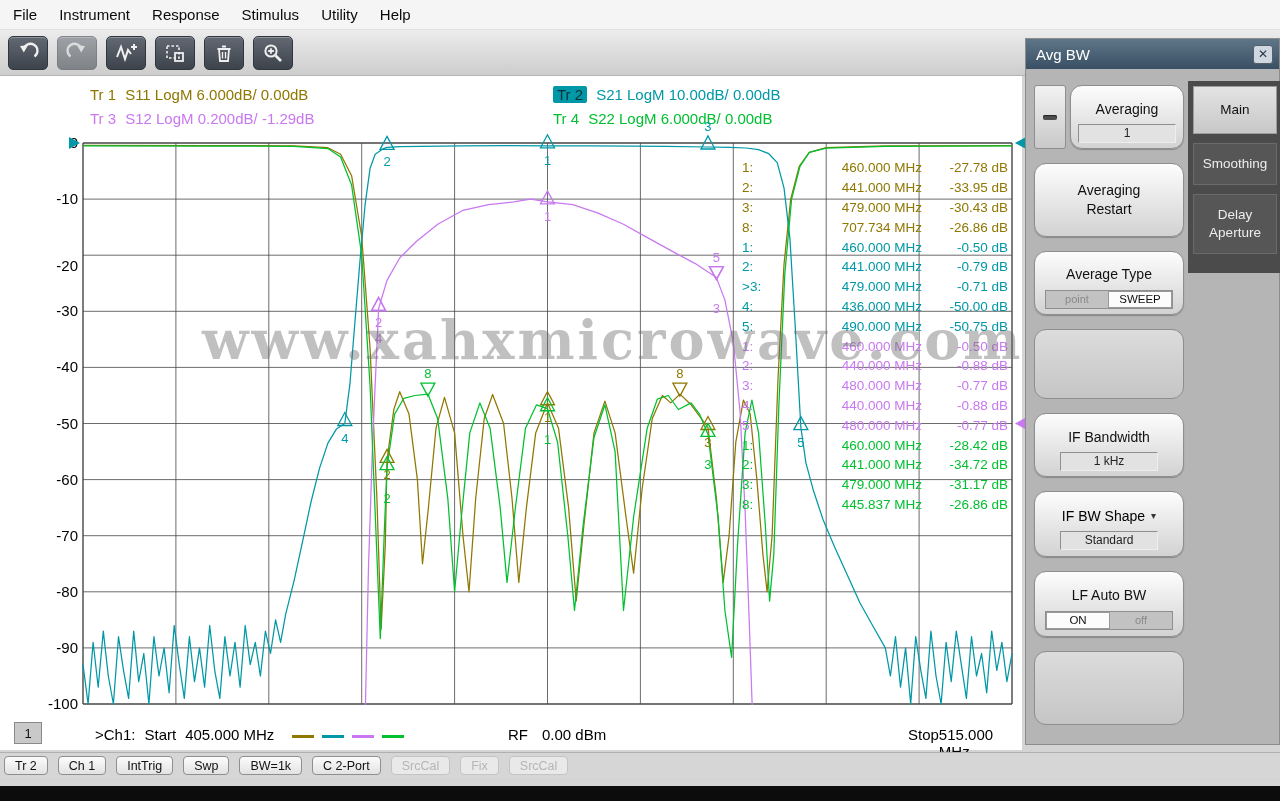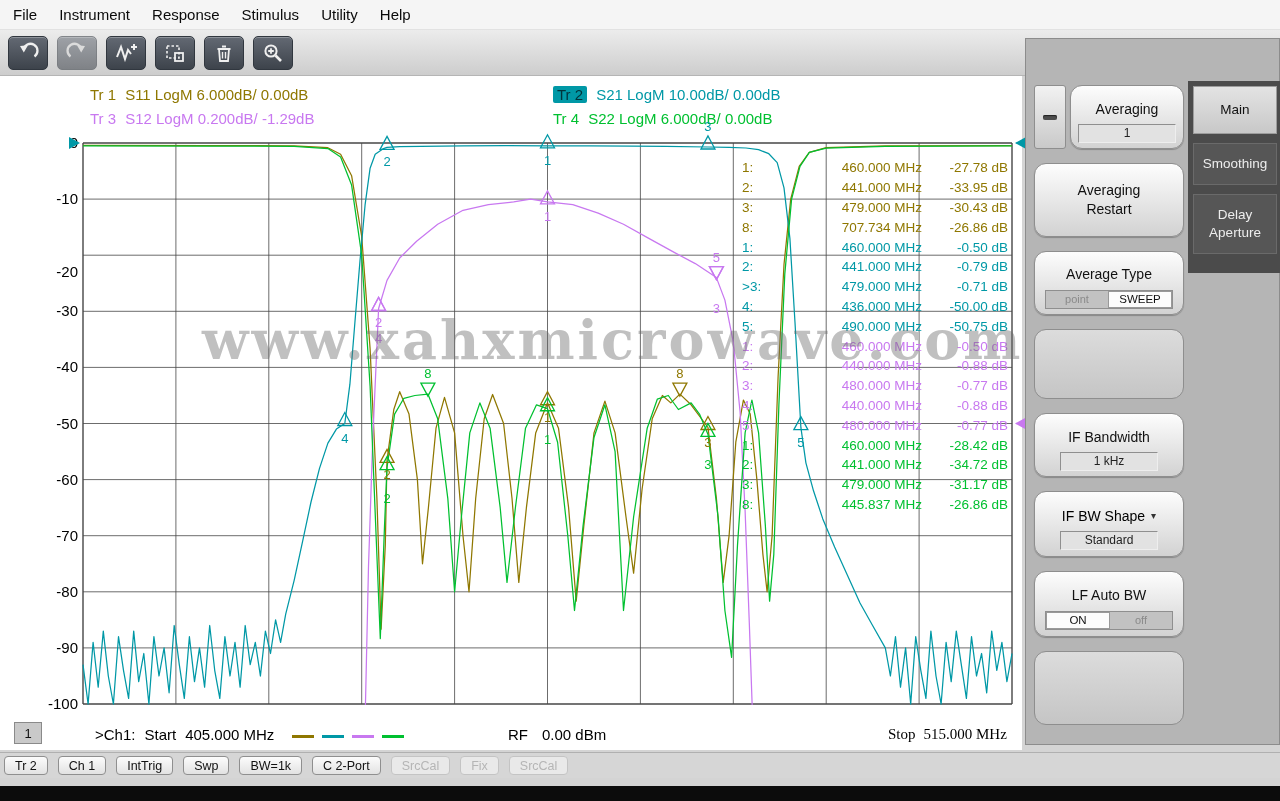--- a/index.html
+++ b/index.html
@@ -29,21 +29,21 @@
   #yaxis div{position:absolute;right:0;width:42px;text-align:right;font-size:15px;color:#000;}
   #gridhost{position:absolute;left:83px;top:67px;width:929px;height:561px;}
   #readouts{position:absolute;left:742px;top:82px;width:266px;z-index:5;}
   .ro{display:flex;height:19.8px;font-size:13.5px;align-items:center;}
   .ro .i{width:26px;} .ro .f{flex:1;text-align:right;} .ro .v{width:86px;text-align:right;}
   .footer-line{position:absolute;left:0;top:650px;width:100%;height:26px;font-size:15px;color:#000;}
   .fc1{position:absolute;left:95px;display:flex;gap:9px;white-space:nowrap;}
   .swatches{position:absolute;left:292px;top:9px;display:flex;gap:8px;}
   .swatches i{display:inline-block;width:22px;height:3px;}
   .rf{position:absolute;left:508px;display:flex;gap:14px;}
-  .stop{position:absolute;left:888px;display:flex;gap:8px;font-family:Liberation Serif, serif;}
+  .stop{position:absolute;left:908px;display:flex;}
   .chtab{position:absolute;left:14px;top:646px;width:26px;height:20px;background:#c9c9c9;
          border:1px solid #8a8a8a;font-size:13px;display:flex;align-items:center;justify-content:center;}
   .watermark{position:absolute;left:202px;top:308px;font-family:"DejaVu Serif",serif;font-weight:bold;
              font-size:54px;color:rgba(104,104,104,.42);letter-spacing:3px;z-index:60;
              pointer-events:none;white-space:nowrap;}
   
   .panel{position:absolute;left:1025px;top:38px;width:255px;height:707px;background:#b5b5b5;
          border:1px solid #8c8c8c;box-sizing:border-box;z-index:45;}
   .phead{height:30px;background:linear-gradient(#5f7588,#394f63);color:#fff;display:flex;
          align-items:center;justify-content:space-between;padding:0 6px 0 10px;font-size:15px;}
@@ -174,21 +174,21 @@
     </div>
     <div class="leg right">
       <span class="trid" style="color: rgb(0, 192, 48);">Tr 4</span>
       <span style="color: rgb(0, 192, 48);">S22 LogM 6.000dB/ 0.00dB</span>
     </div>
   </div>
 
   <div id="yaxis">
       <div style="top: 58px;">0</div>
       <div style="top: 114.1px;">-10</div>
-      <div style="top: 187px;">-20</div>
+      <div style="top: 181px;">-20</div>
       <div style="top: 226.3px;">-30</div>
       <div style="top: 282.4px;">-40</div>
       <div style="top: 338.5px;">-50</div>
       <div style="top: 394.6px;">-60</div>
       <div style="top: 450.7px;">-70</div>
       <div style="top: 506.8px;">-80</div>
       <div style="top: 562.9px;">-90</div>
       <div style="top: 619px;">-100</div>
     </div>
   <div id="gridhost"><svg width="929" height="561" viewBox="0 0 929 561" style="overflow: visible;">
@@ -376,20 +376,24 @@
     </span>
     <span class="stop">
       <span>Stop</span>
       <span>515.000 MHz</span>
     </span>
   </div>
   <div class="chtab">1</div>
 </div>
 
 <div class="panel">
+  <div class="phead">
+    <span>Avg BW</span>
+    <button class="pclose">✕</button>
+  </div>
 
   <div class="pcol">
     <div class="row-avg">
       <button class="ptoggle">
           <span class="slot"></span>
         </button>
       <button class="pbtn">
         <span class="plabel">Averaging</span>
         <span class="pinset">1</span>
       </button>

